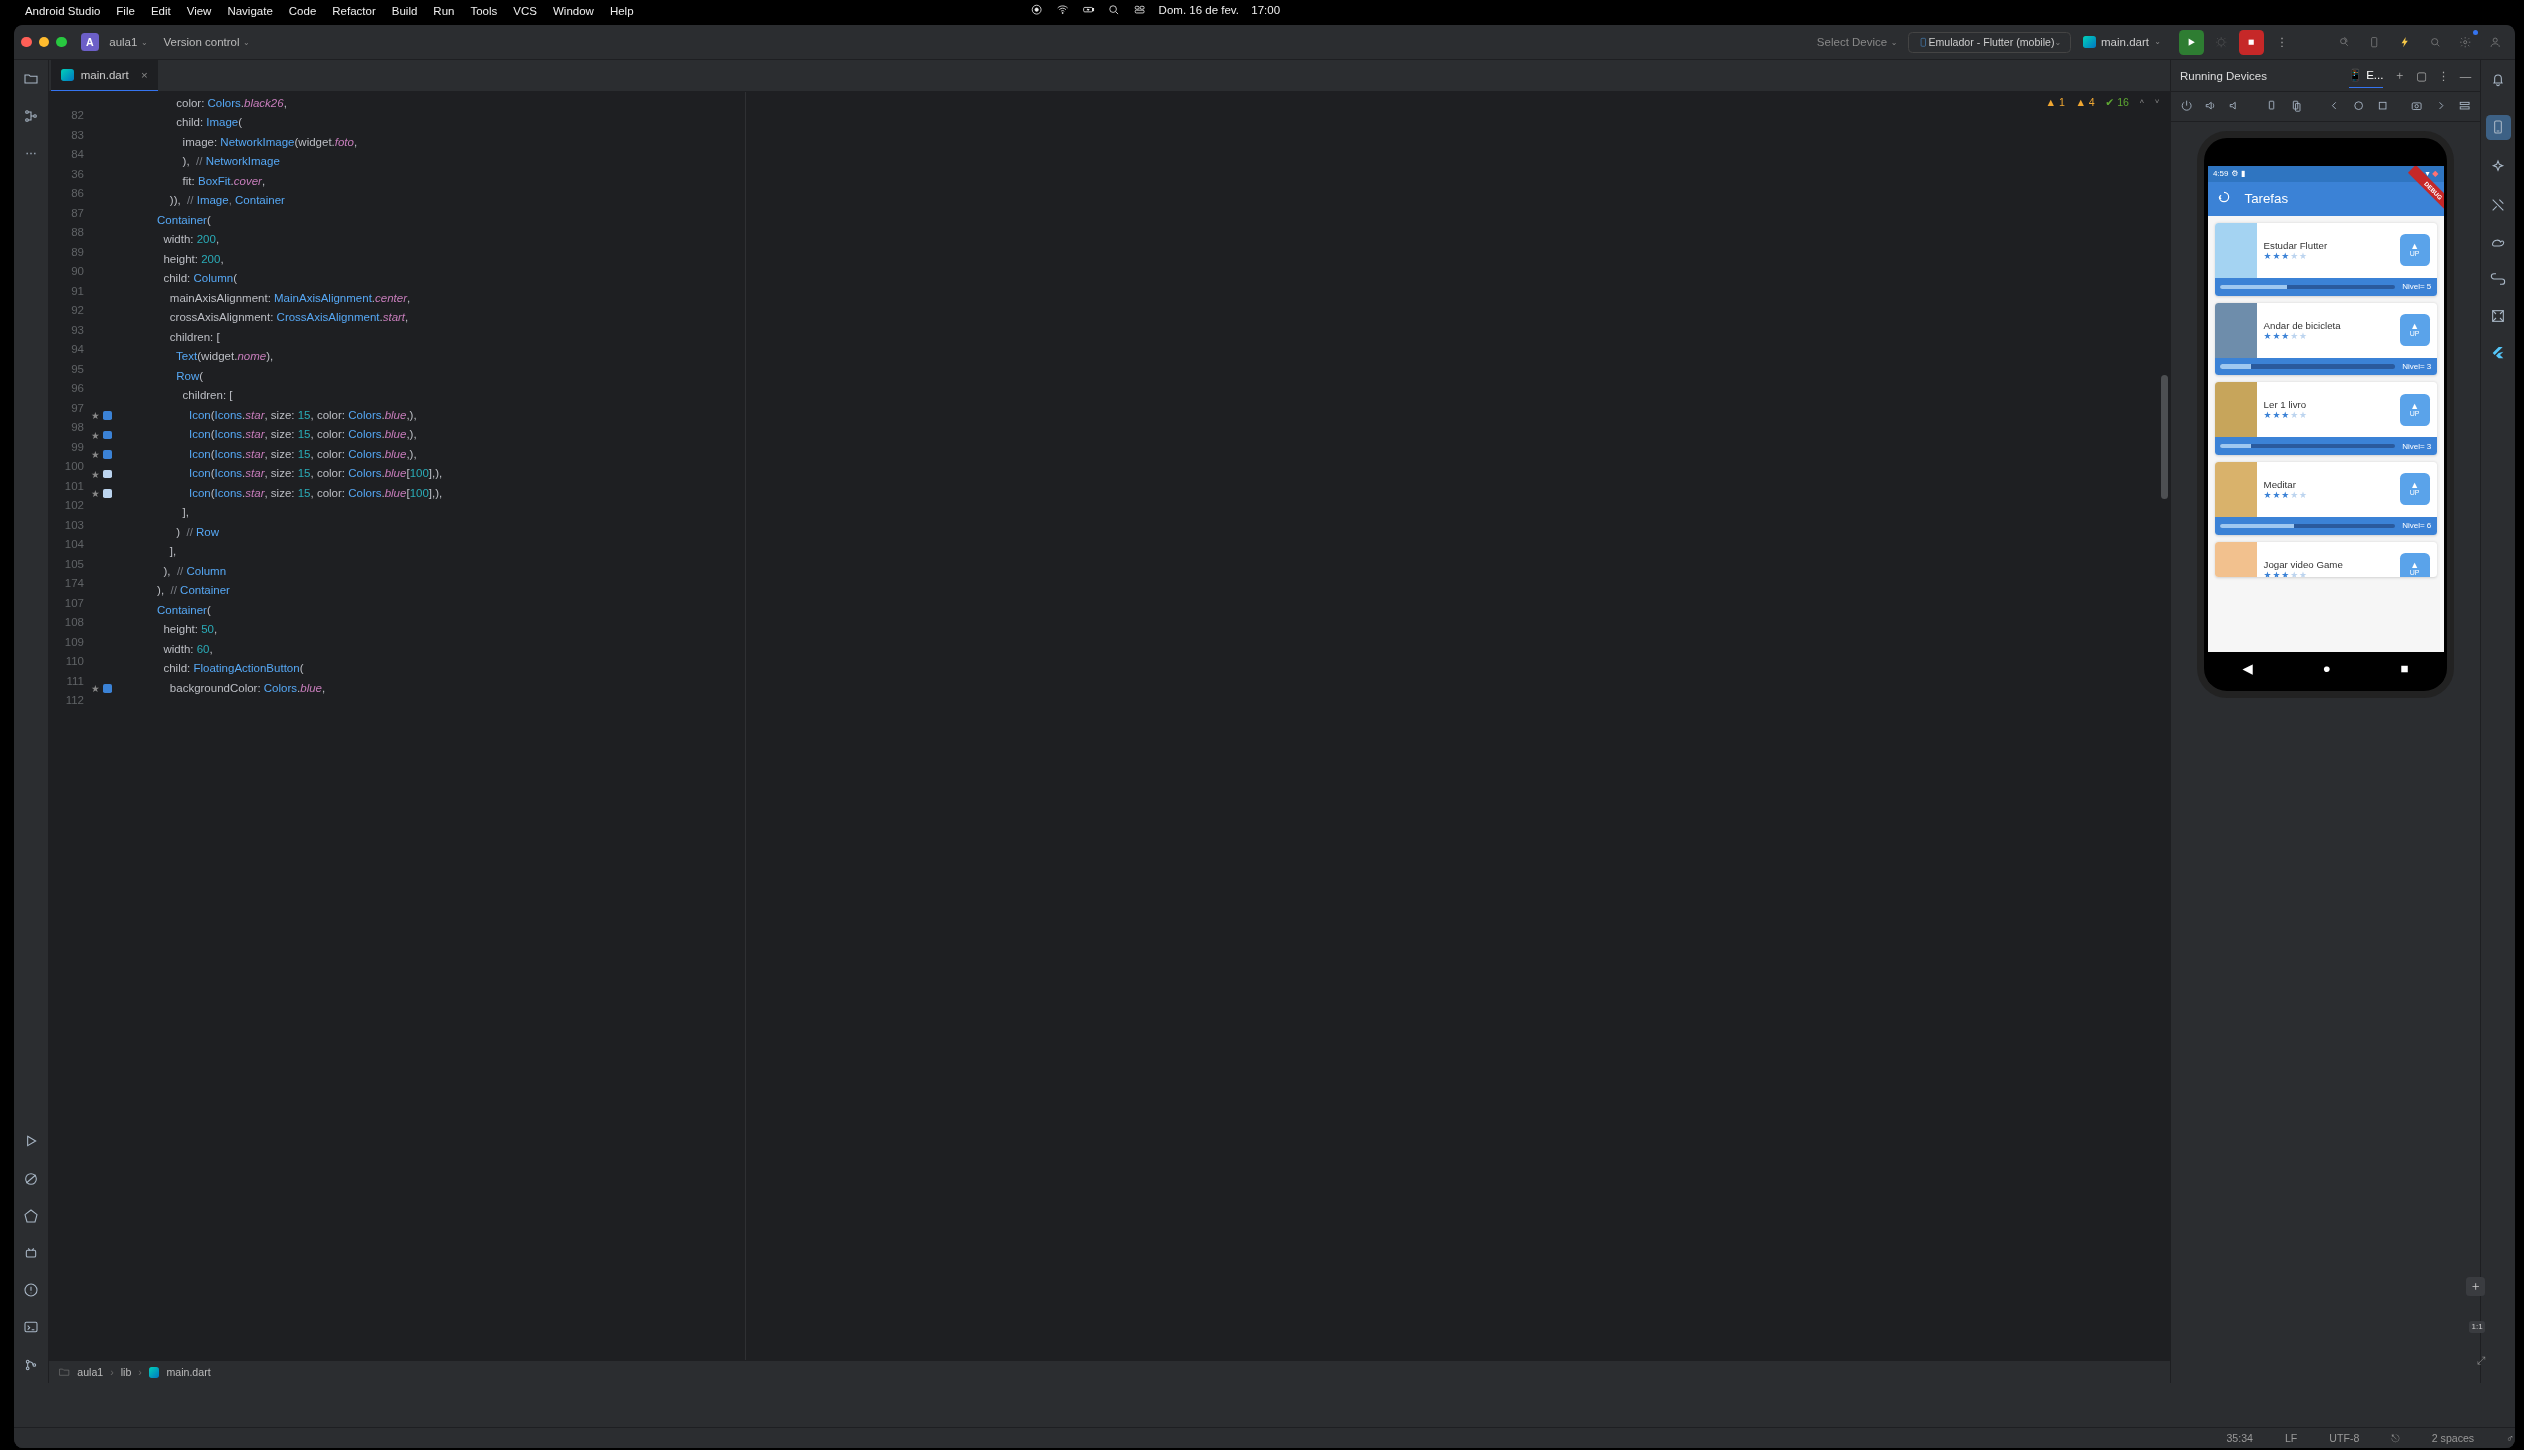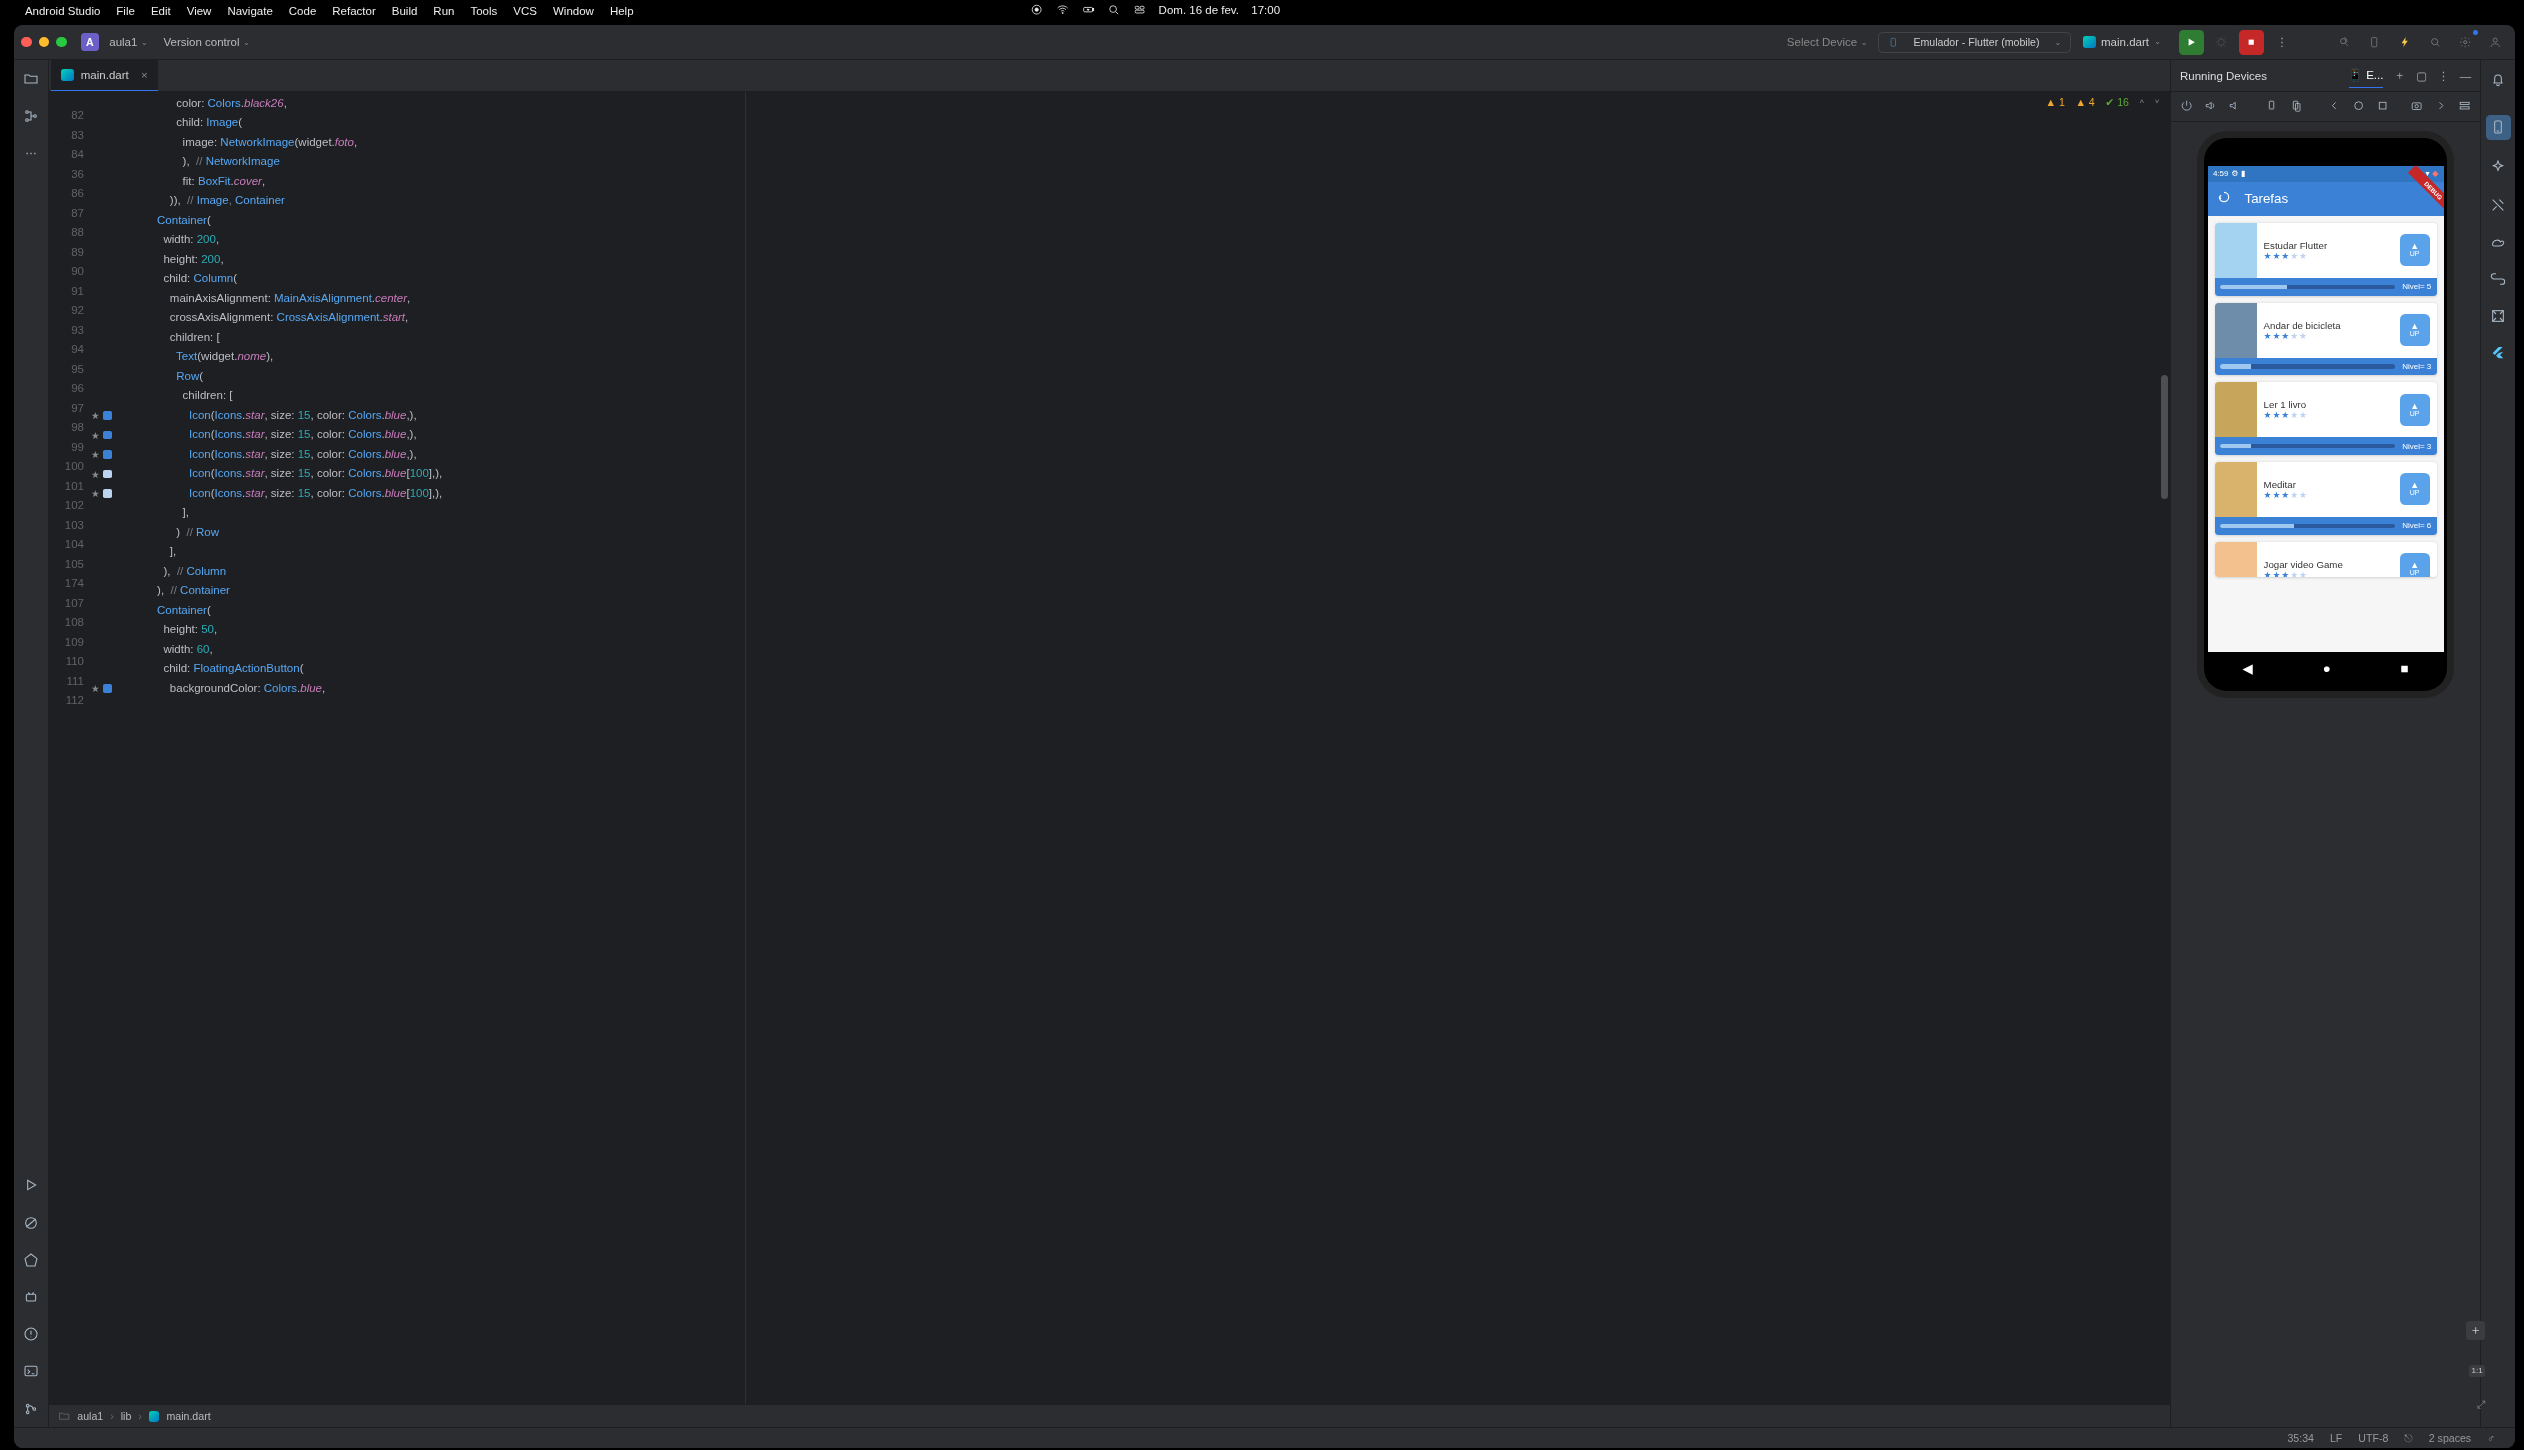--- a/index.html
+++ b/index.html
@@ -16,21 +16,21 @@
 
 .window { position:absolute; top:25px; left:14px; right:8.9px; bottom:1.8px; background:#2b2d30; border-radius:8.9px; overflow:hidden; display:flex; flex-direction:column; }
 
 .titlebar { height:35px; background:#2b2d30; display:flex; align-items:center; padding:0 7px; gap:5.3px; border-bottom:0.9px solid #1e1f22; }
 .traffic { display:flex; gap:7px; margin-right:8.9px; }
 .traffic span { width:10.6px; height:10.6px; border-radius:50%; }
 .tl-red{background:#ff5f57}.tl-yel{background:#febb2e}.tl-grn{background:#28c840}
 .proj-badge { width:17.7px; height:17.7px; background:#6c5fc7; color:#fff; border-radius:3.5px; display:flex; align-items:center; justify-content:center; font-size:10.6px; font-weight:600; }
 .dropdown { color:#bbb; display:flex; align-items:center; gap:3.5px; cursor:pointer; padding:3.5px 5.3px; }
 .select-device { color:#888; }
-.device-chip { border:0.9px solid #444; border-radius:4.4px; padding:3.5px 8.9px; display:flex; align-items:center; gap:15px; font-size:10.6px; color:#ccc; }
+.device-chip { border:0.9px solid #444; border-radius:4.4px; padding:3.5px 8.9px; display:flex; align-items:center; gap:0; font-size:10.6px; color:#ccc; }
 .filechip { display:flex; align-items:center; gap:5.3px; padding:3.5px 7px; }
 .tb-icon { width:25px; height:25px; display:flex; align-items:center; justify-content:center; border-radius:4.4px; }
 .tb-run{background:#2e7d32;margin-left:5.3px;} .tb-stop{background:#c62828}
 .tb-icon svg{width:12.4px;height:12.4px}
 .titlebar .gap { flex:1; }
 .dotcorner { position:absolute; top:0; right:0; width:5.3px; height:5.3px; background:#3574f0; border-radius:50%; }
 
 
 .body { flex:1; display:flex; overflow:hidden; background:#1e1f22; }
 .leftbar,.rightbar { width:35px; background:#2b2d30; display:flex; flex-direction:column; align-items:center; padding-top:8.9px; gap:17.7px; }
@@ -92,21 +92,21 @@
 .plabel{color:#fff;font-size:8px;margin-left:7px}
 .navbar{position:absolute;bottom:7px;left:3.5px;right:3.5px;height:30px;background:#000;display:flex;align-items:center;justify-content:space-around}
 .navbar span{color:#fff;font-size:13.3px}
 .floaty{position:absolute;bottom:87px;right:-5.3px;width:19.5px;height:19.5px;background:#3a3c40;border-radius:3.5px;display:flex;align-items:center;justify-content:center;color:#ccc;font-size:12.4px}
 .ratiolbl{position:absolute;bottom:50px;right:-5.3px;background:#3a3c40;color:#ccc;font-size:8px;padding:1.8px 2.7px;border-radius:2.7px}
 .expandicn{position:absolute;bottom:16px;right:-5.3px;color:#888;font-size:10.6px}
 
 
 .breadcrumb { height:23px; background:#2b2d30; display:flex; align-items:center; padding:0 8.9px; gap:7px; font-size:10.6px; color:#bbb; border-top:0.9px solid #1e1f22;}
 .breadcrumb .sep{color:#666}
-.statusbar { height:21px; background:#2b2d30; display:flex; align-items:center; justify-content:flex-end; padding:0 20px; gap:16px; font-size:10.6px; color:#999; border-top:0.9px solid #1e1f22;}
+.statusbar { height:21px; background:#2b2d30; display:flex; align-items:center; justify-content:flex-end; padding:0 1px; gap:32px; font-size:10.6px; color:#999; border-top:0.9px solid #1e1f22;margin-top:44px;}
 .statusbar .lock{color:#888}
 
 .chev{font-size:8px;color:#888}
 </style>
 </head>
 <body>
 
 <div class="menubar">
   <span class="apple"></span>
   <span class="app-name">Android Studio</span>

